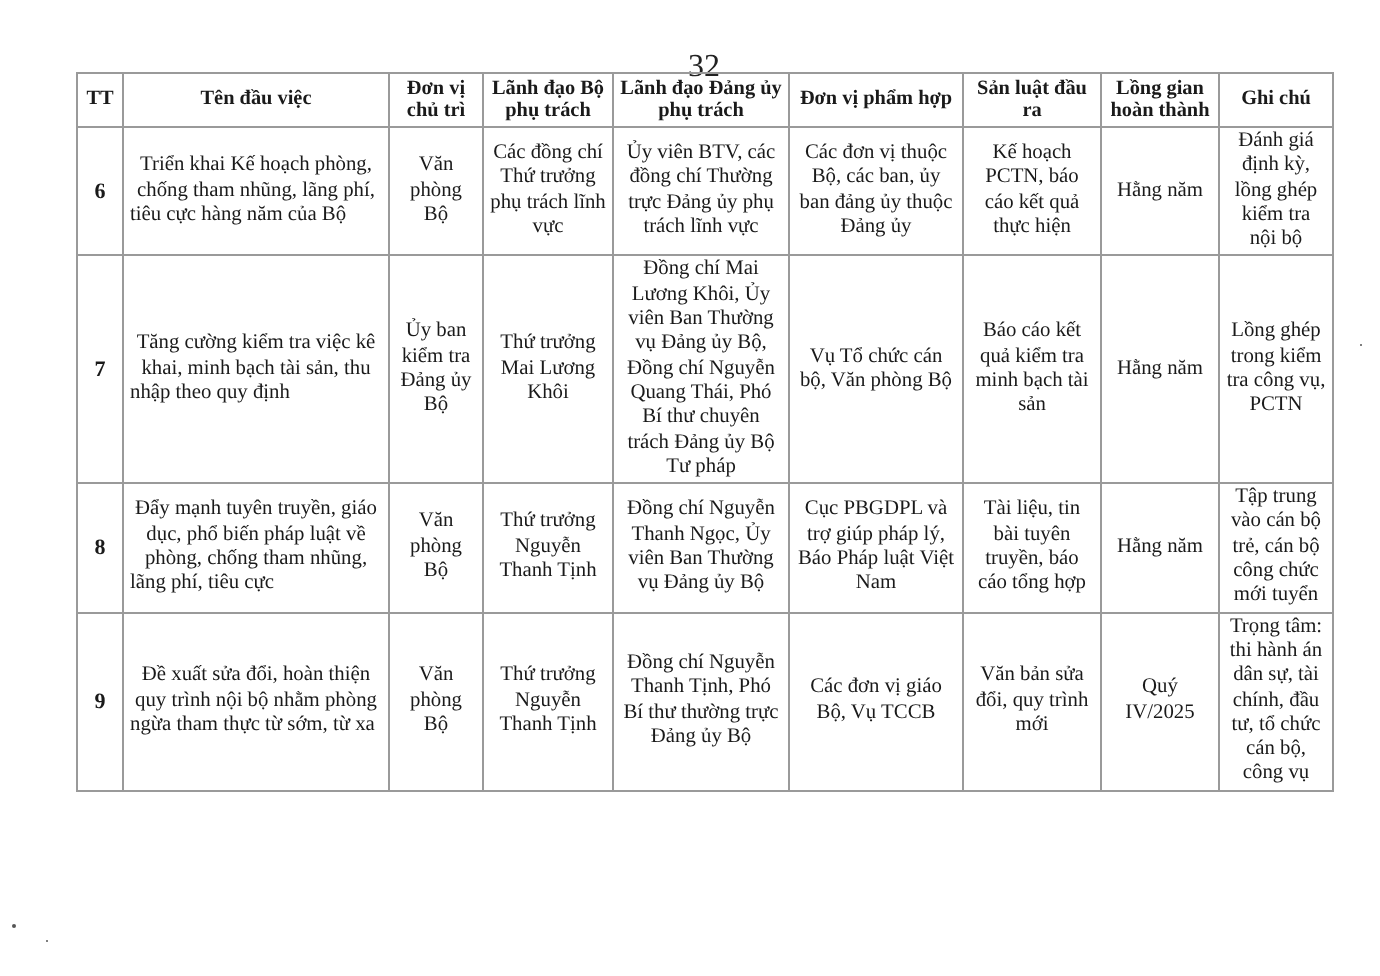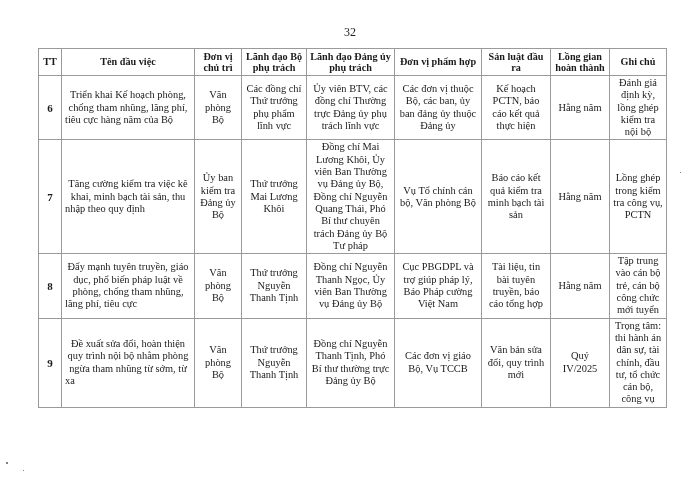--- a/index.html
+++ b/index.html
@@ -3,24 +3,24 @@
 <meta charset="utf-8">
 <style>
   html, body { margin: 0; padding: 0; background: #ffffff; }
   body {
     width: 690px; height: 488px; position: relative; overflow: hidden;
     font-family: "Liberation Serif", "DejaVu Serif", serif;
     color: #1a1a1a;
   }
   .page-number {
     position: absolute; left: 344px; top: 25px;
-    font-size: 12px; color: #222;
+    font-size: 16px; color: #222;
   }
   table.plan {
-    position: absolute; left: 38px; top: 48px;
+    position: absolute; left: 38px; top: 36px;
     border-collapse: collapse;
     table-layout: fixed;
     width: 628px;
     font-size: 10.4px;
     line-height: 12.3px;
   }
   table.plan td, table.plan th {
     border: 1px solid #9a9a9a;
     padding: 1px 3px;
     vertical-align: middle;
@@ -68,52 +68,52 @@
       <th>Sản luật đầu ra</th>
       <th>Lồng gian hoàn thành</th>
       <th>Ghi chú</th>
     </tr>
   </thead>
   <tbody>
     <tr class="r6">
       <td class="tt">6</td>
       <td class="task">Triển khai Kế hoạch phòng, chống tham nhũng, lãng phí, tiêu cực hàng năm của Bộ</td>
       <td>Văn phòng Bộ</td>
-      <td>Các đồng chí Thứ trưởng phụ phẩm lĩnh vực</td>
+      <td>Các đồng chí Thứ trưởng phụ trách lĩnh vực</td>
       <td>Ủy viên BTV, các đồng chí Thường trực Đảng ủy phụ trách lĩnh vực</td>
       <td>Các đơn vị thuộc Bộ, các ban, ủy ban đảng ủy thuộc Đảng ủy</td>
       <td>Kế hoạch PCTN, báo cáo kết quả thực hiện</td>
       <td>Hằng năm</td>
       <td>Đánh giá định kỳ, lồng ghép kiểm tra nội bộ</td>
     </tr>
     <tr class="r7">
       <td class="tt">7</td>
       <td class="task">Tăng cường kiểm tra việc kê khai, minh bạch tài sản, thu nhập theo quy định</td>
       <td>Ủy ban kiểm tra Đảng ủy Bộ</td>
       <td>Thứ trưởng Mai Lương Khôi</td>
       <td>Đồng chí Mai Lương Khôi, Ủy viên Ban Thường vụ Đảng ủy Bộ, Đồng chí Nguyễn Quang Thái, Phó Bí thư chuyên trách Đảng ủy Bộ Tư pháp</td>
-      <td>Vụ Tổ chính cán bộ, Văn phòng Bộ</td>
+      <td>Vụ Tổ chức cán bộ, Văn phòng Bộ</td>
       <td>Báo cáo kết quả kiểm tra minh bạch tài sản</td>
       <td>Hằng năm</td>
       <td>Lồng ghép trong kiểm tra công vụ, PCTN</td>
     </tr>
     <tr class="r8">
       <td class="tt">8</td>
       <td class="task">Đẩy mạnh tuyên truyền, giáo dục, phổ biến pháp luật về phòng, chống tham nhũng, lãng phí, tiêu cực</td>
       <td>Văn phòng Bộ</td>
       <td>Thứ trưởng Nguyễn Thanh Tịnh</td>
       <td>Đồng chí Nguyễn Thanh Ngọc, Ủy viên Ban Thường vụ Đảng ủy Bộ</td>
-      <td>Cục PBGDPL và trợ giúp pháp lý, Báo Pháp cường Việt Nam</td>
+      <td>Cục PBGDPL và trợ giúp pháp lý, Báo Pháp luật Việt Nam</td>
       <td>Tài liệu, tin bài tuyên truyền, báo cáo tổng hợp</td>
       <td>Hằng năm</td>
       <td>Tập trung vào cán bộ trẻ, cán bộ công chức mới tuyển</td>
     </tr>
     <tr class="r9">
       <td class="tt">9</td>
-      <td class="task">Đề xuất sửa đổi, hoàn thiện quy trình nội bộ nhằm phòng ngừa tham nhũng từ sớm, từ xa</td>
+      <td class="task">Đề xuất sửa đổi, hoàn thiện quy trình nội bộ nhằm phòng ngừa tham thực từ sớm, từ xa</td>
       <td>Văn phòng Bộ</td>
       <td>Thứ trưởng Nguyễn Thanh Tịnh</td>
       <td>Đồng chí Nguyễn Thanh Tịnh, Phó Bí thư thường trực Đảng ủy Bộ</td>
       <td>Các đơn vị giáo Bộ, Vụ TCCB</td>
       <td>Văn bản sửa đổi, quy trình mới</td>
       <td>Quý IV/2025</td>
       <td>Trọng tâm: thi hành án dân sự, tài chính, đầu tư, tổ chức cán bộ, công vụ</td>
     </tr>
   </tbody>
 </table>

